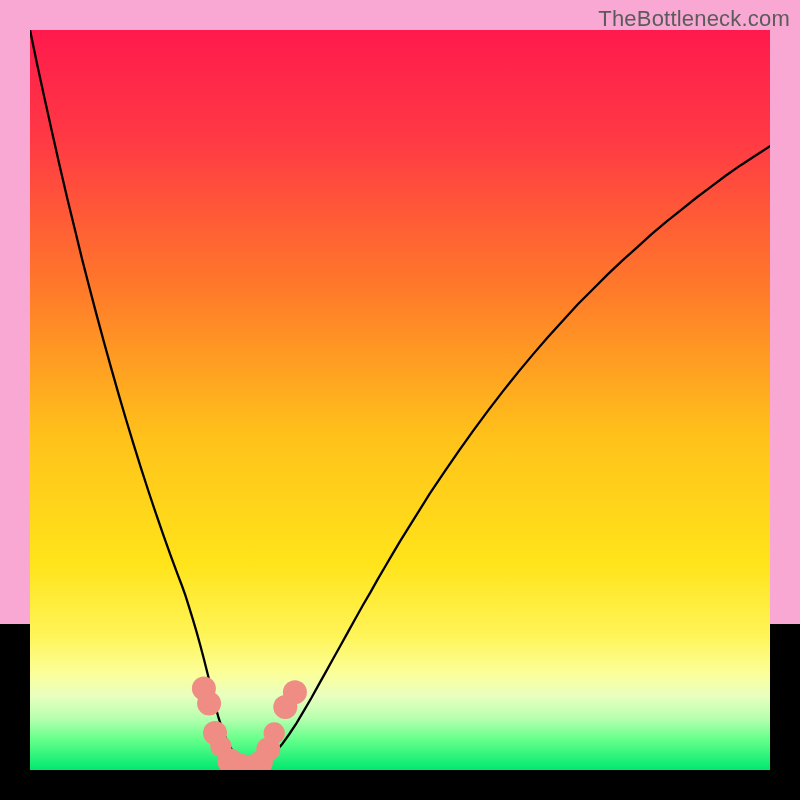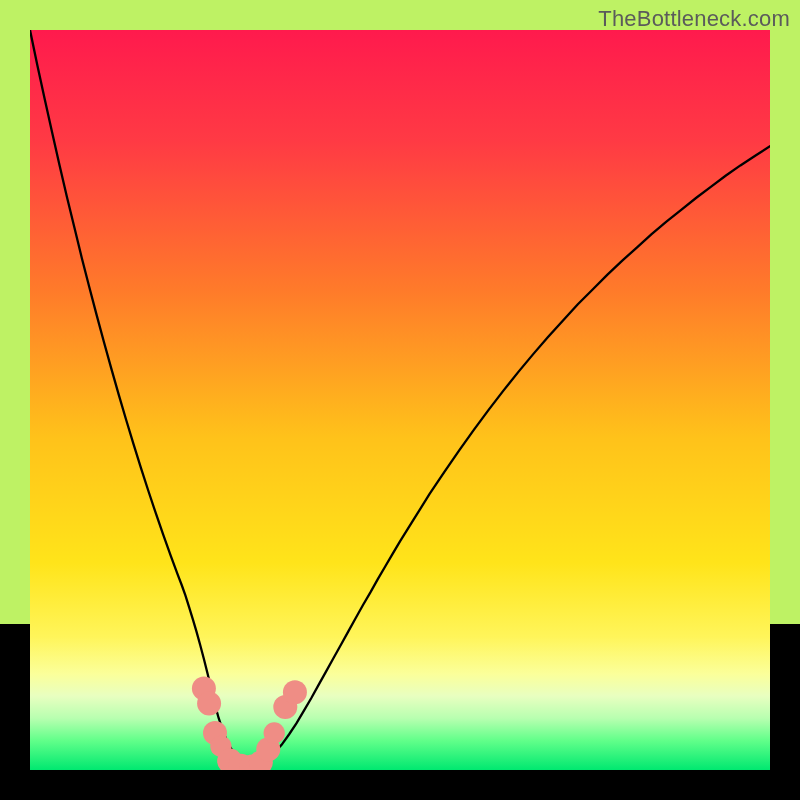--- a/index.html
+++ b/index.html
@@ -8,21 +8,21 @@
     width: 800px;
     height: 800px;
     overflow: hidden;
     background: #000;
     font-family: Arial, Helvetica, sans-serif;
   }
   .outer {
     position: relative;
     width: 800px;
     height: 624px;
-    background: #bef264;
+    background: #f9a8d4;
   }
   .plot-area {
     position: absolute;
     left: 30px;
     top: 30px;
     width: 740px;
     height: 740px;
   }
   .watermark {
     position: absolute;

